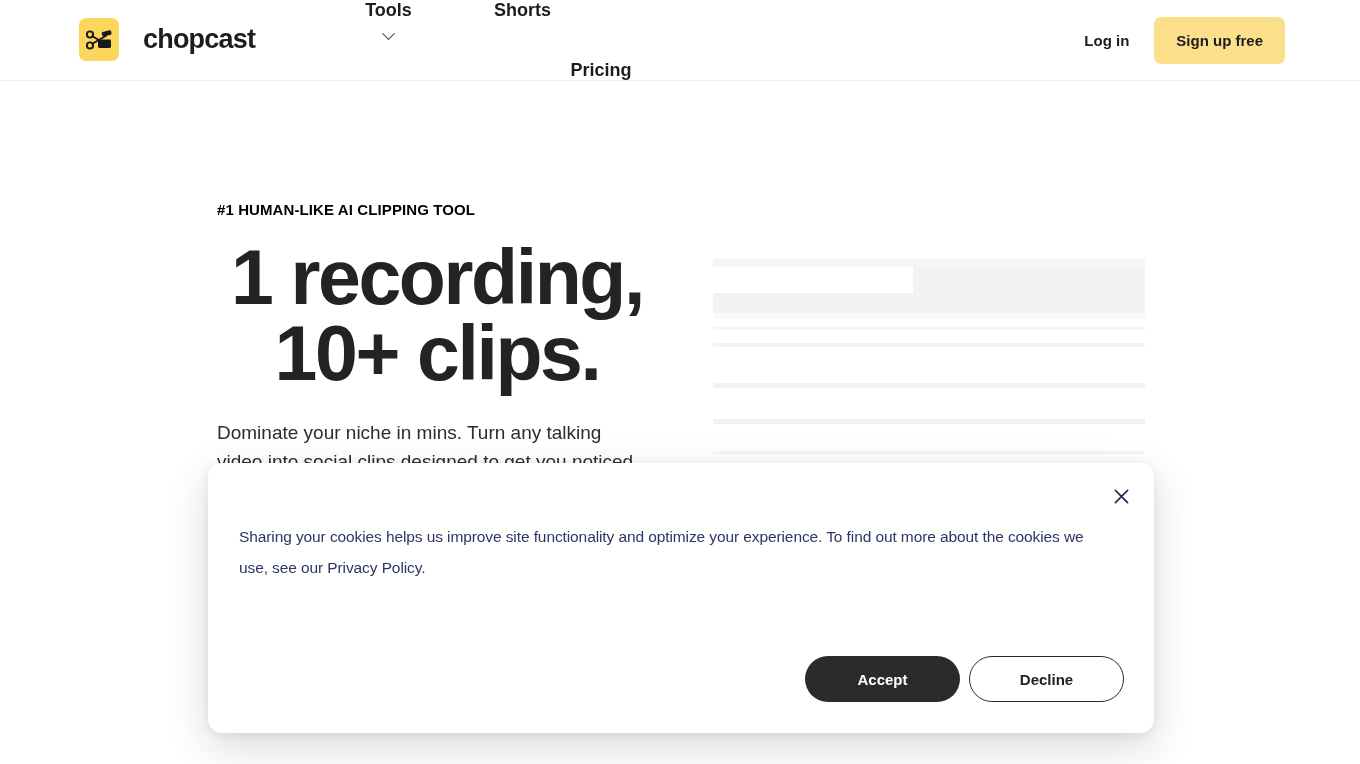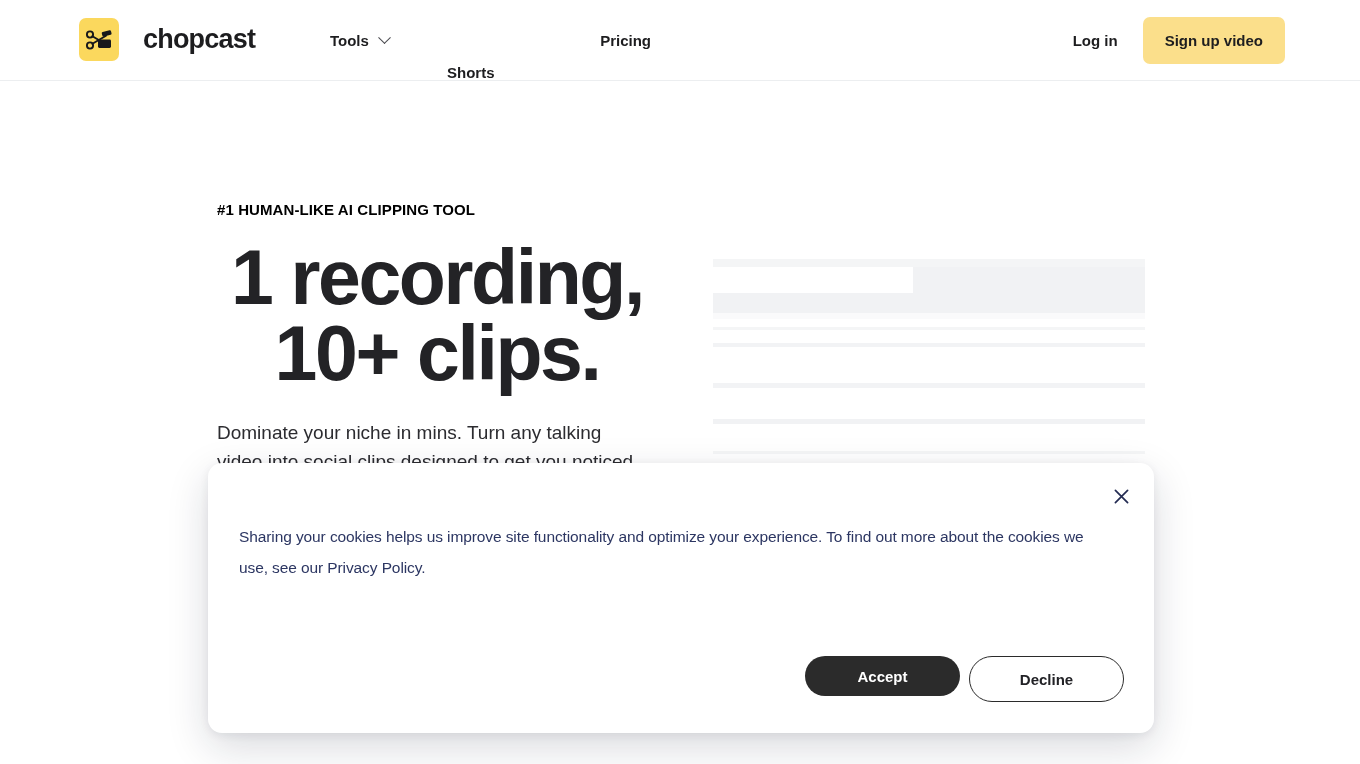--- a/index.html
+++ b/index.html
@@ -66,27 +66,28 @@
     height: 81px;
     display: flex;
     align-items: center;
     gap: 0;
   }
 
   .nav-item {
     display: flex;
     align-items: center;
     gap: 11px;
-    font-size: 15px;
+    font-size: 18px;
     font-weight: bold;
     color: #1d1d1f;
     cursor: pointer;
     padding: 0;
     height: 81px;
     white-space: nowrap;
+    flex-direction: column;
   }
   .nav-item.tools { width: 117px; }
   .nav-item.shorts { width: 104px; align-items: flex-end; }
   .nav-item.pricing { width: 100px; justify-content: flex-end; }
 
   .chev {
     display: inline-block;
     width: 9px; height: 9px;
     border-right: 1.6px solid #4a4a4f;
     border-bottom: 1.6px solid #4a4a4f;
@@ -302,21 +303,21 @@
   .cookie-actions {
     position: absolute;
     left: 597px;
     top: 193px;
     display: flex;
     gap: 9px;
   }
 
   .btn-accept {
     width: 155px;
-    height: 40px;
+    height: 46px;
     background: #2b2b2b;
     color: #ffffff;
     font-size: 15px;
     font-weight: bold;
     border: none;
     border-radius: 26px;
     cursor: pointer;
     font-family: inherit;
   }
 
@@ -360,21 +361,21 @@
     <div class="nav-item shorts">
       <span>Shorts</span>
     </div>
     <div class="nav-item pricing">
       <span>Pricing</span>
     </div>
   </nav>
 
   <div class="header-actions">
     <span class="login-link">Log in</span>
-    <button class="signup-btn">Sign up video</button>
+    <button class="signup-btn">Sign up free</button>
   </div>
 </header>
 
 <section class="hero">
 
   <div class="hero-copy">
     <div class="eyebrow">#1 HUMAN-LIKE AI CLIPPING TOOL</div>
     <h1 class="hero-title">
       <div>1 recording,</div>
       <div>10+ clips.</div>

